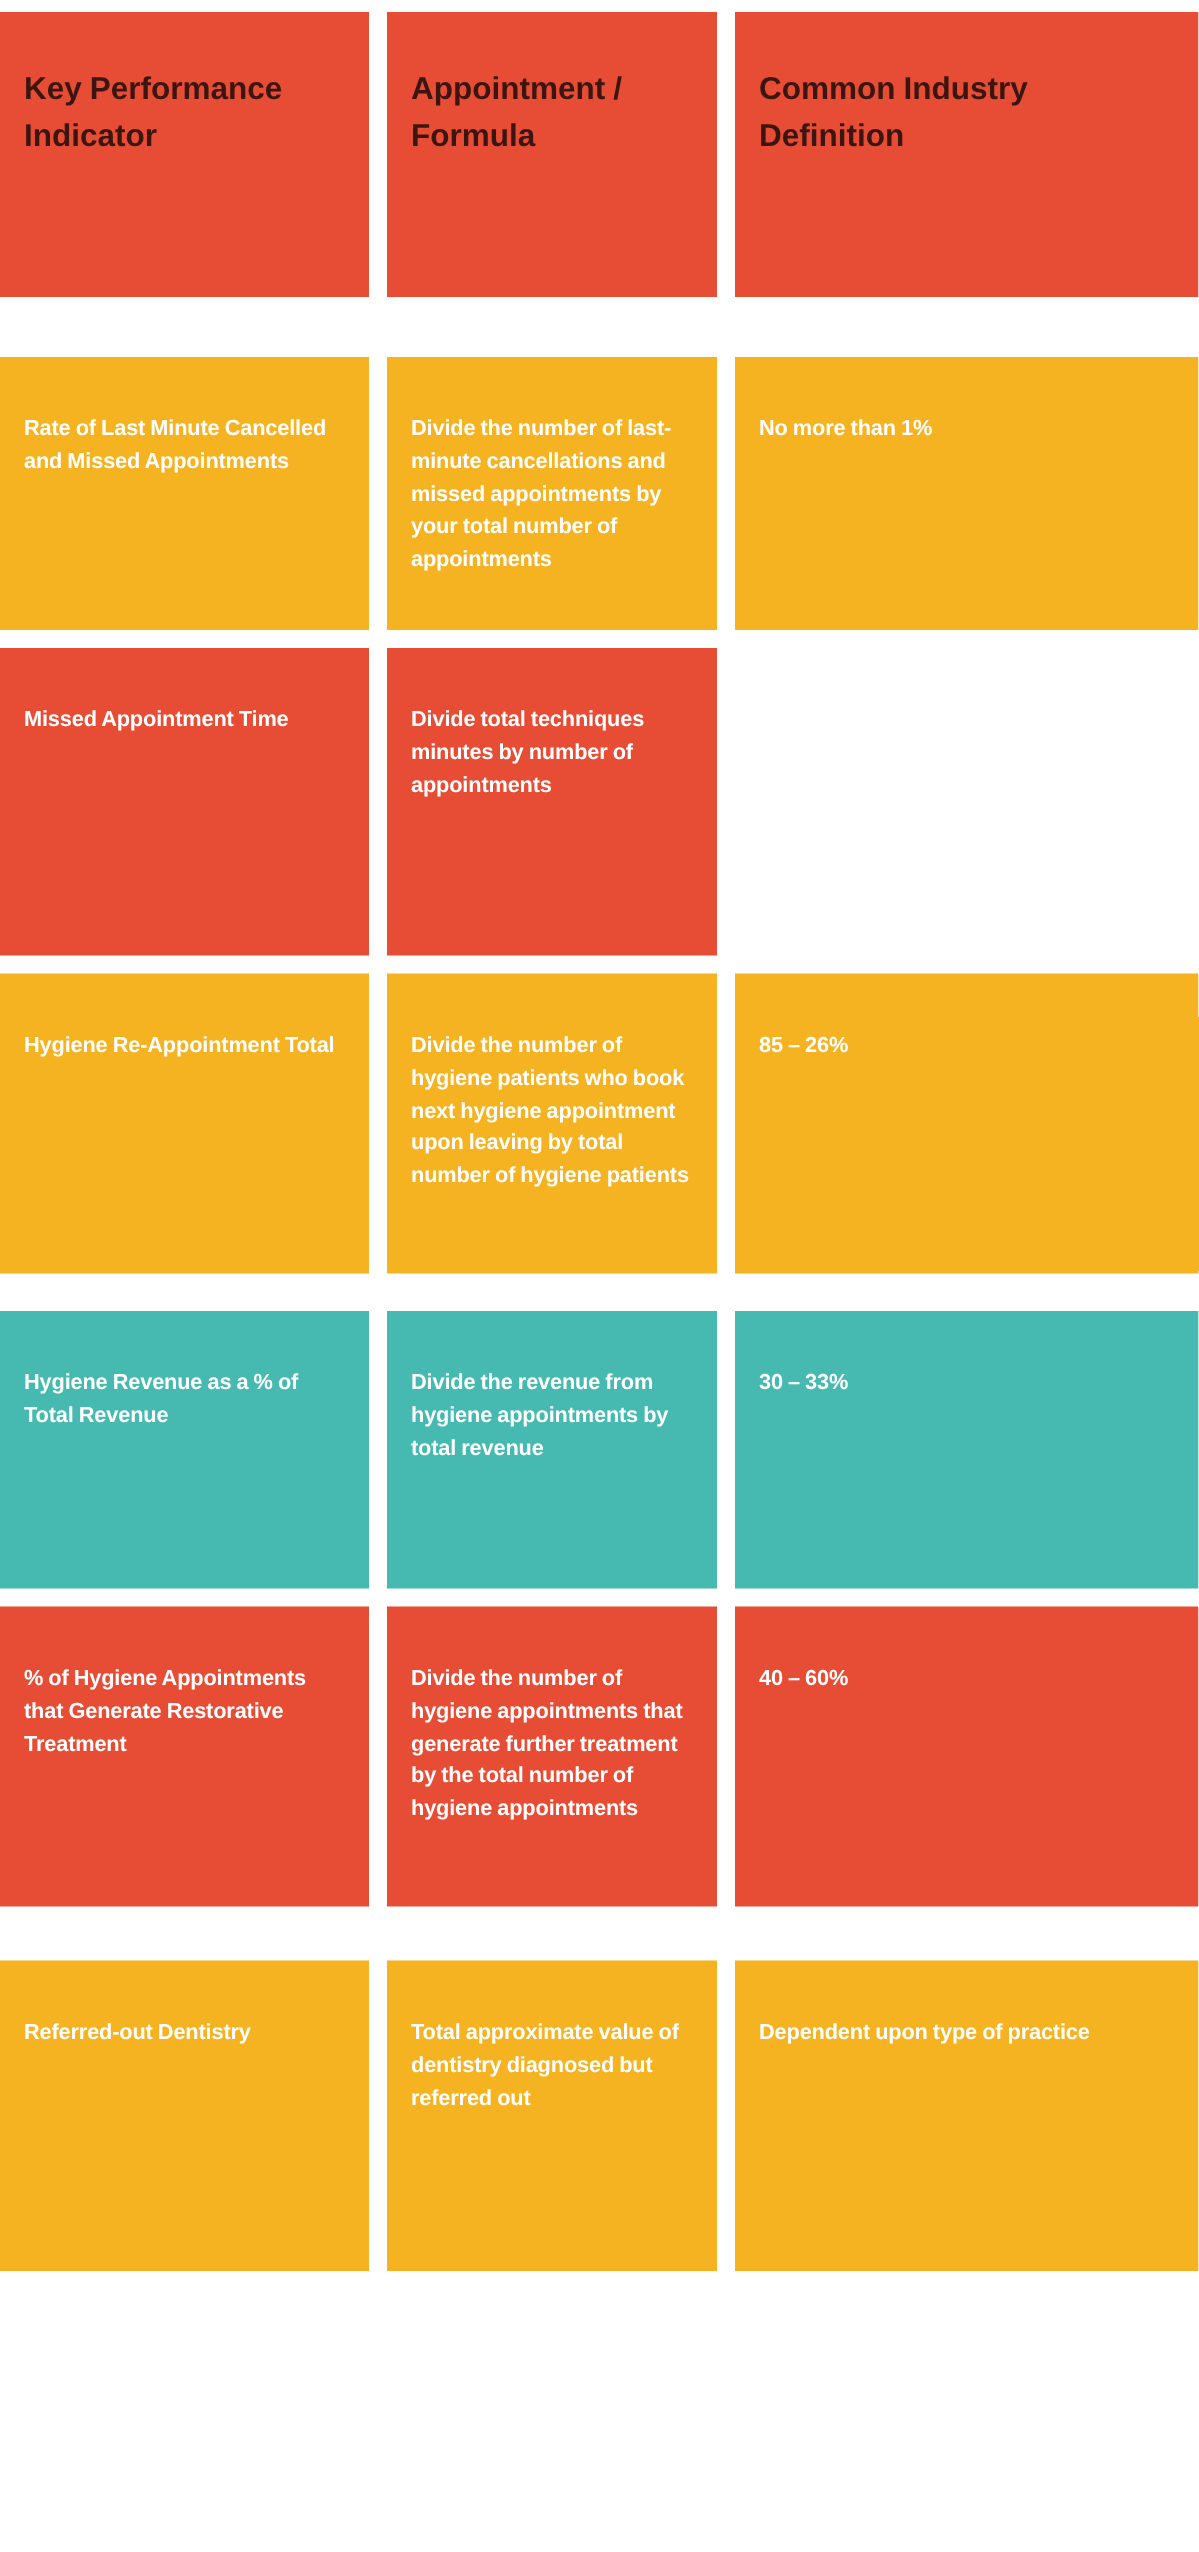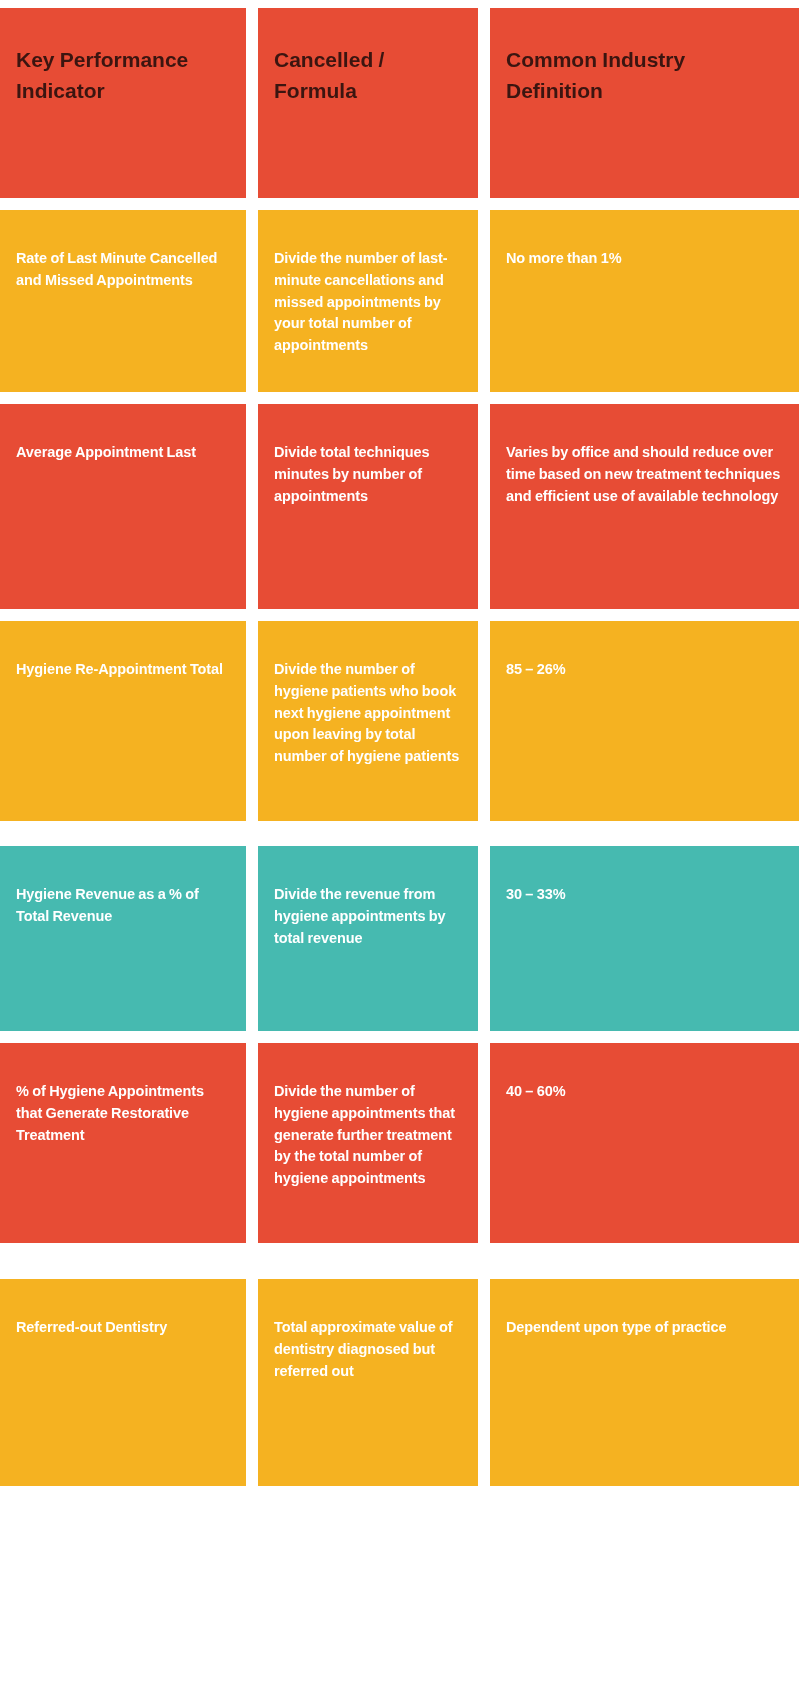--- a/index.html
+++ b/index.html
@@ -51,48 +51,47 @@
   .row-header { height: 190px; }
   .row-header .kpi-cell { height: 190px; }
 
   
   .c-red    { background: #e74c35; }
   .c-yellow { background: #f5b221; }
   .c-teal   { background: #46bab0; }
 
   
   .row-h190 .kpi-cell { height: 190px; }
-  .row-h182 .kpi-cell { height: 182px; }
+  .row-h182 .kpi-cell { height: 182px; margin-top: 28px; }
   .row-h185 .kpi-cell { height: 185px; margin-top: 13px; }
   .row-h205 .kpi-cell { height: 205px; }
   .row-h200 .kpi-cell { height: 200px; }
   .row-h207 .kpi-cell { height: 207px; margin-top: 24px; }
 </style>
 </head>
 <body>
 
 <div id="kpi-table">
 
   <div class="kpi-row row-header">
     <div class="kpi-cell c-red">Key Performance Indicator</div>
-    <div class="kpi-cell c-red">Cancelled / Formula</div>
+    <div class="kpi-cell c-red">Appointment / Formula</div>
     <div class="kpi-cell c-red">Common Industry Definition</div>
   </div>
 
   <div class="kpi-row row-h182">
     <div class="kpi-cell c-yellow">Rate of Last Minute Cancelled and Missed Appointments</div>
     <div class="kpi-cell c-yellow">Divide the number of last-minute cancellations and missed appointments by your total number of appointments</div>
     <div class="kpi-cell c-yellow">No more than 1%</div>
   </div>
 
 
   <div class="kpi-row row-h205">
-    <div class="kpi-cell c-red">Average Appointment Last</div>
+    <div class="kpi-cell c-red">Missed Appointment Time</div>
     <div class="kpi-cell c-red">Divide total techniques minutes by number of appointments</div>
-    <div class="kpi-cell c-red">Varies by office and should reduce over time based on new treatment techniques and efficient use of available technology</div>
   </div>
 
   <div class="kpi-row row-h200">
     <div class="kpi-cell c-yellow">Hygiene Re-Appointment Total</div>
     <div class="kpi-cell c-yellow">Divide the number of hygiene patients who book next hygiene appointment upon leaving by total number of hygiene patients</div>
     <div class="kpi-cell c-yellow">85 – 26%</div>
   </div>
 
   <div class="kpi-row row-h185">
     <div class="kpi-cell c-teal">Hygiene Revenue as a % of Total Revenue</div>

